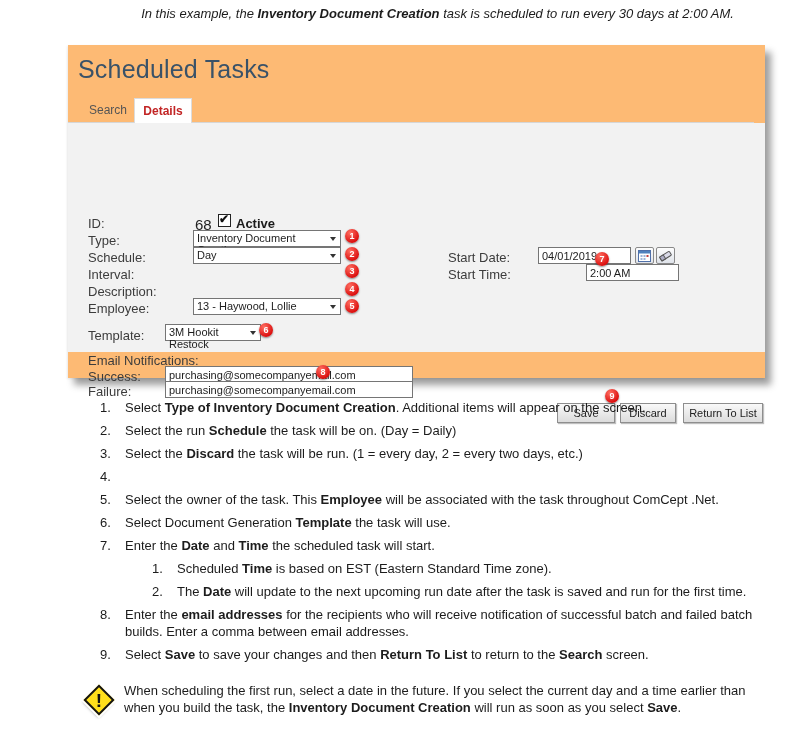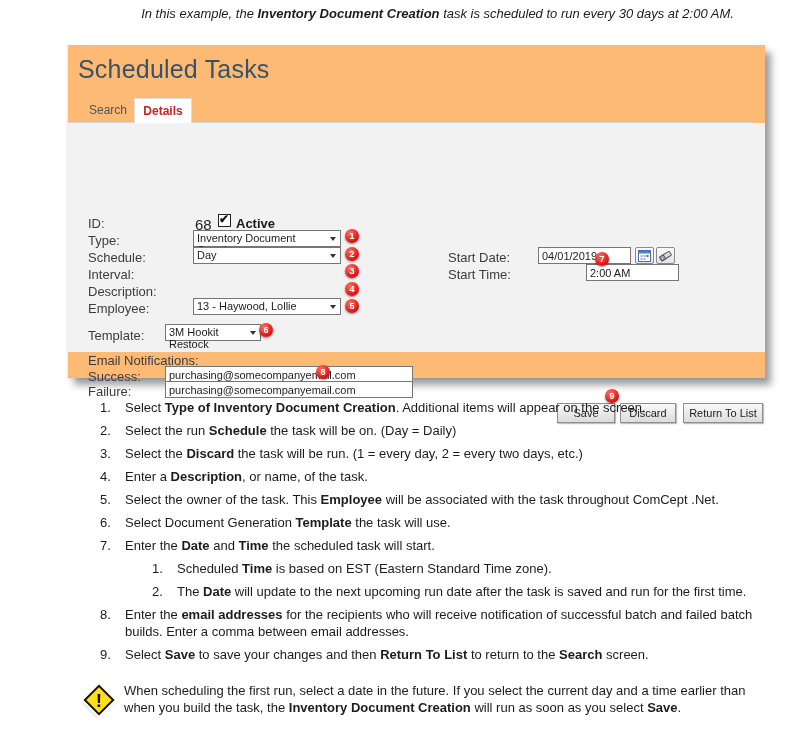--- a/index.html
+++ b/index.html
@@ -166,21 +166,20 @@
   <div class="ins-row">
     <span class="ins-num">2.</span>
     <span class="ins-text"><span>Select the run </span><b>Schedule</b><span> the task will be on. (Day = Daily)</span></span>
   </div>
   <div class="ins-row">
     <span class="ins-num">3.</span>
     <span class="ins-text"><span>Select the </span><b>Discard</b><span> the task will be run. (1 = every day, 2 = every two days, etc.)</span></span>
   </div>
   <div class="ins-row">
     <span class="ins-num">4.</span>
-    <span class="ins-text"><span>Enter a </span><b>Description</b><span>, or name, of the task.</span></span>
   </div>
   <div class="ins-row">
     <span class="ins-num">5.</span>
     <span class="ins-text"><span>Select the owner of the task. This </span><b>Employee</b><span> will be associated with the task throughout ComCept .Net.</span></span>
   </div>
   <div class="ins-row">
     <span class="ins-num">6.</span>
     <span class="ins-text"><span>Select Document Generation </span><b>Template</b><span> the task will use.</span></span>
   </div>
   <div class="ins-row">

